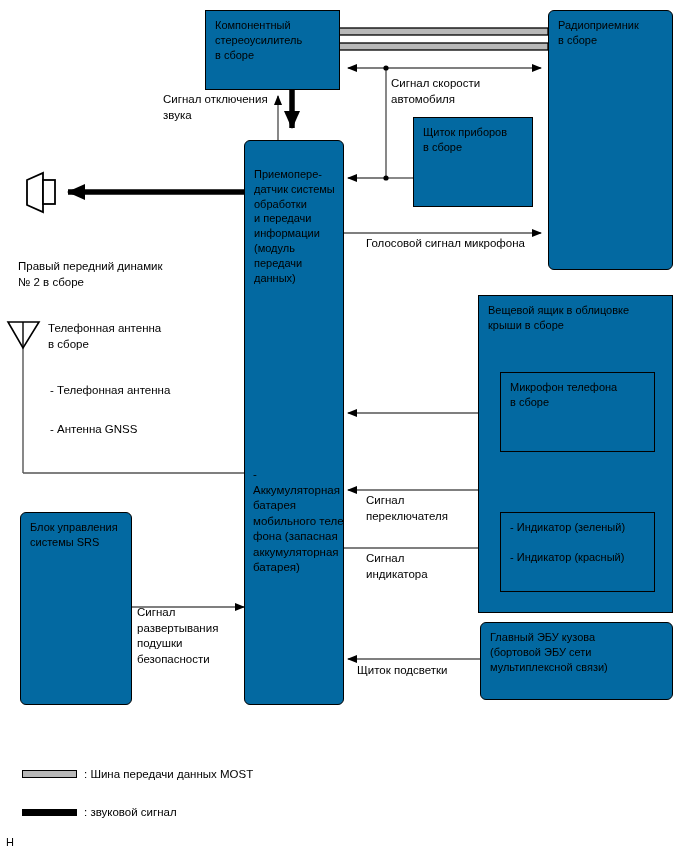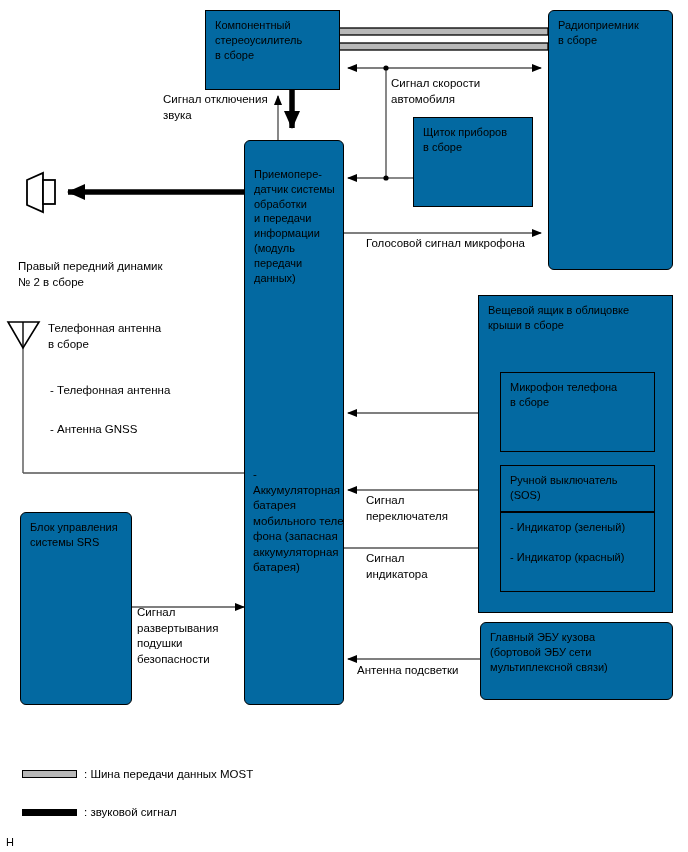--- a/index.html
+++ b/index.html
@@ -177,22 +177,20 @@
 фона (запасная
 аккумуляторная
 батарея)</div>
 
   <div class="box" style="left:478px; top:295px; width:195px; height:318px;">Вещевой ящик в облицовке
 крыши в сборе</div>
 
   <div class="box" style="left:500px; top:372px; width:155px; height:80px;">Микрофон телефона
 в сборе</div>
 
-  <div class="box" style="left:500px; top:465px; width:155px; height:47px;">Ручной выключатель
-(SOS)</div>
 
   <div class="box" style="left:500px; top:512px; width:155px; height:80px;">- Индикатор (зеленый)
 
 - Индикатор (красный)</div>
 
   <div class="box rounded" style="left:20px; top:512px; width:112px; height:193px;">Блок управления
 системы SRS</div>
 
   <div class="box rounded" style="left:480px; top:622px; width:193px; height:78px;">Главный ЭБУ кузова
 (бортовой ЭБУ сети
@@ -221,21 +219,21 @@
 переключателя</div>
 
   <div class="lbl" style="left:366px; top:551px; width:130px;">Сигнал
 индикатора</div>
 
   <div class="lbl" style="left:137px; top:605px; width:110px;">Сигнал
 развертывания
 подушки
 безопасности</div>
 
-  <div class="lbl" style="left:357px; top:663px; width:150px;">Антенна подсветки</div>
+  <div class="lbl" style="left:357px; top:663px; width:150px;">Щиток подсветки</div>
 
   <div class="most-swatch" style="left:22px; top:770px; width:55px; height:8px;"></div>
   <div class="legend-text" style="left:84px; top:768px;">: Шина передачи данных MOST</div>
 
   <div class="audio-swatch" style="left:22px; top:809px; width:55px; height:7px;"></div>
   <div class="legend-text" style="left:84px; top:806px;">: звуковой сигнал</div>
 
   <div class="foot" style="left:6px; top:836px;">H</div>
 
 </div>

